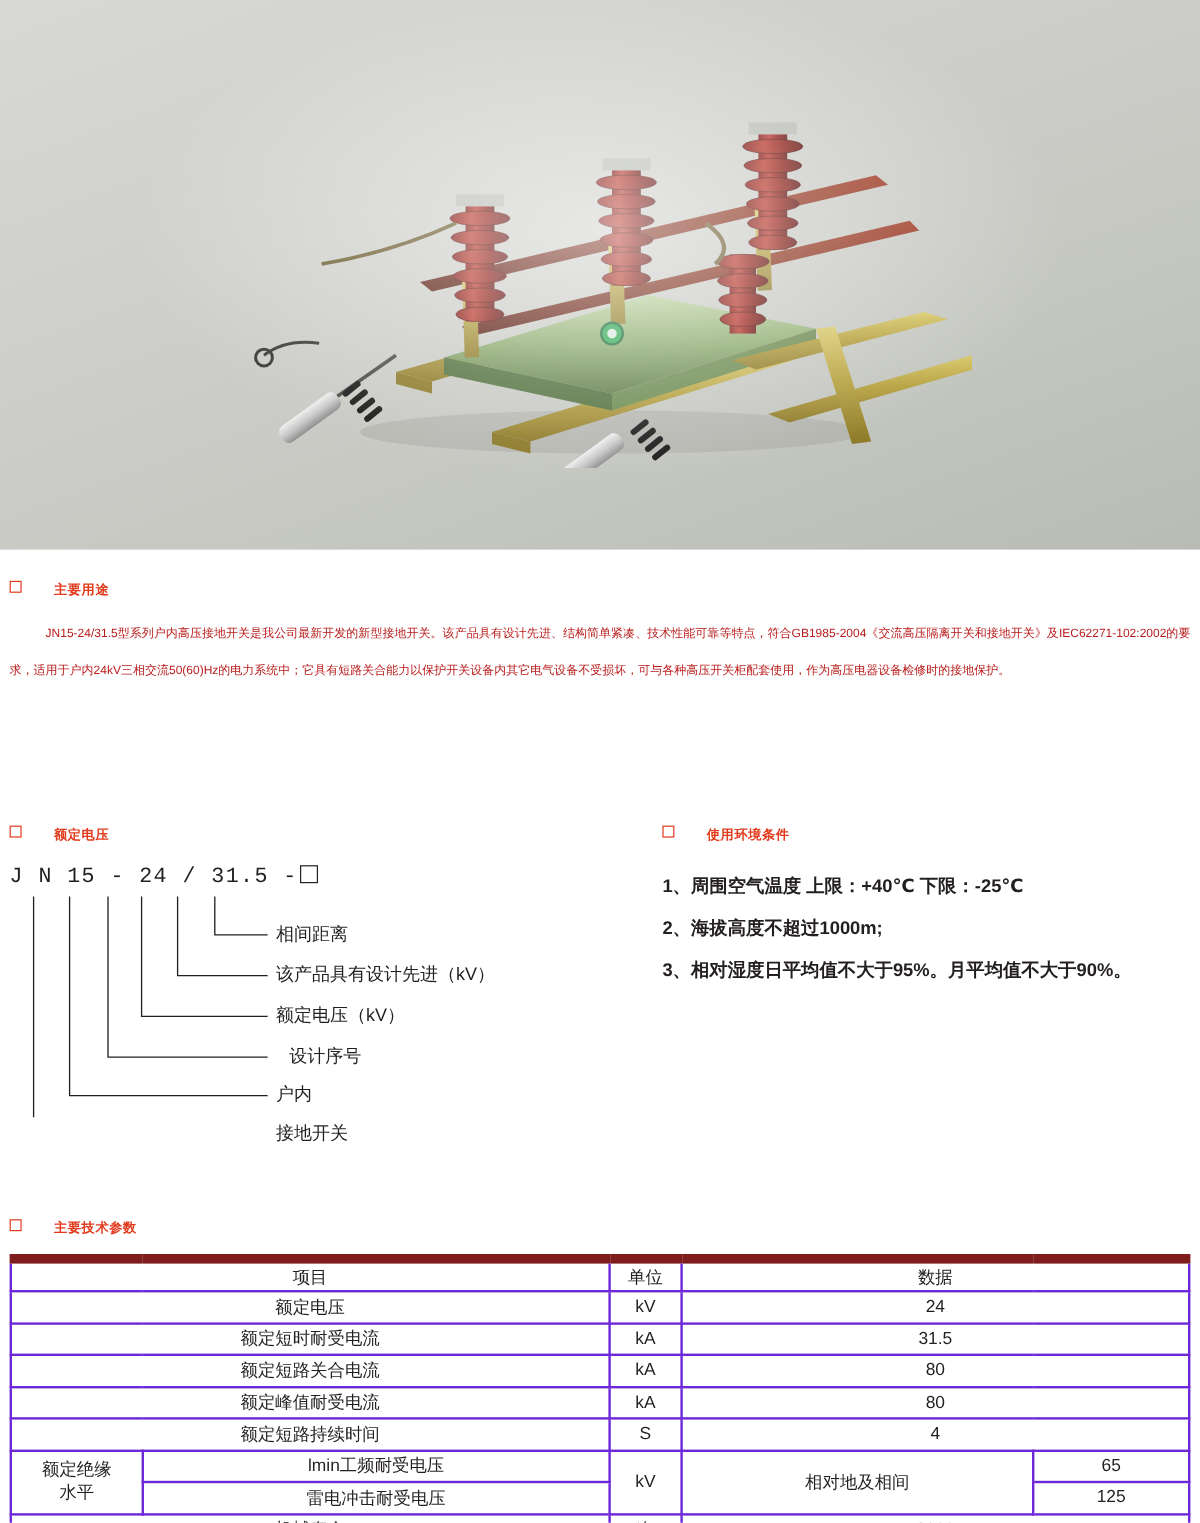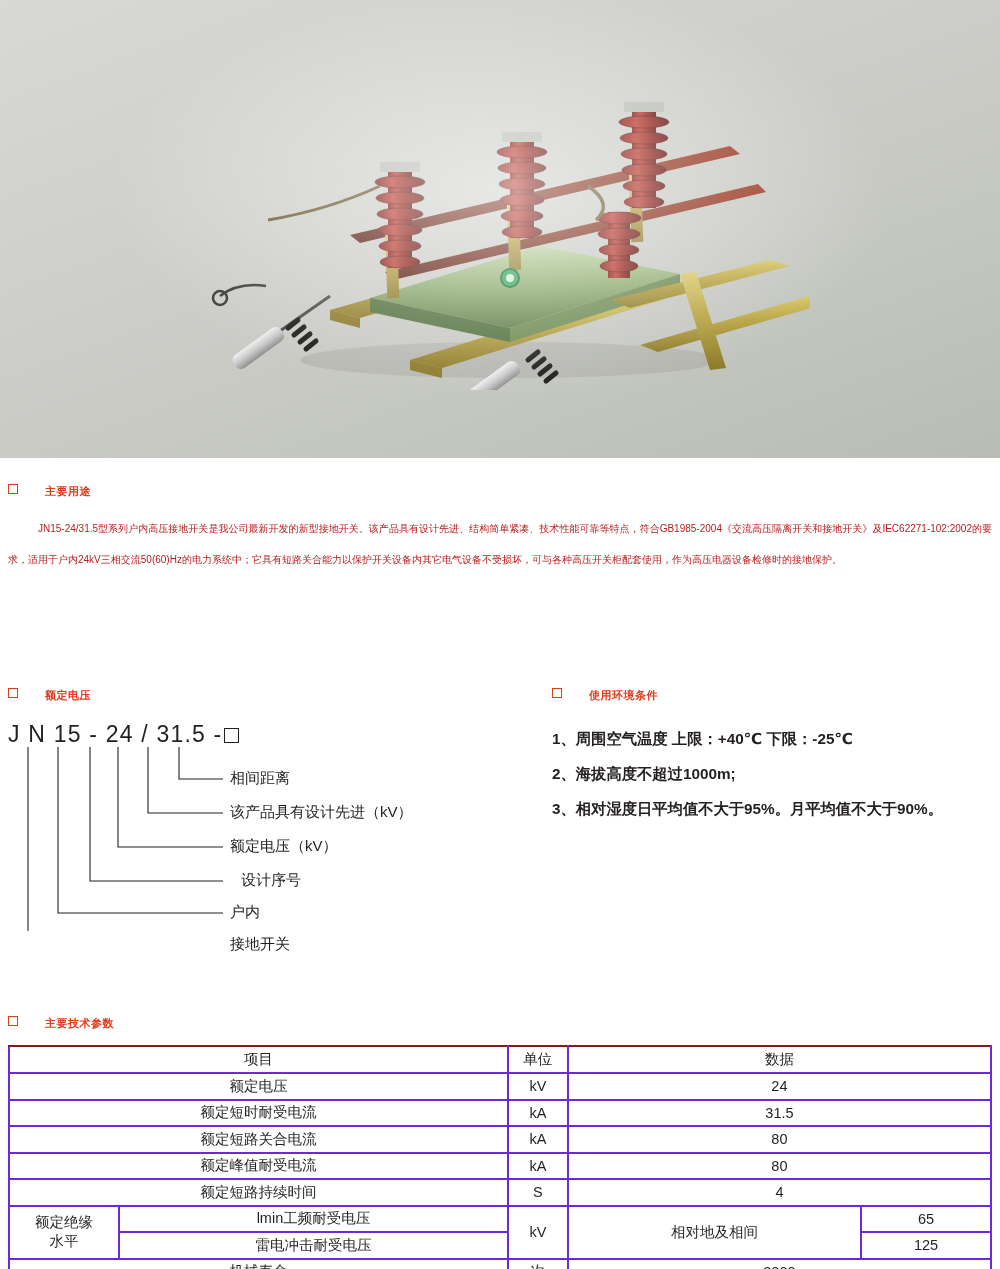--- a/index.html
+++ b/index.html
@@ -71,25 +71,25 @@
   .env-item {
     font-size: 15.3px;
     line-height: 35px;
     color: #231f20;
     white-space: nowrap;
   }
 
   
   .model-diagram { position: relative; margin-top: 18px; height: 210px; }
   .model-code {
-    font-size: 23px;
+    font-size: 18px;
     letter-spacing: 1.2px;
     white-space: nowrap;
     position: absolute;
-    left: 0; top: 0;
+    left: 0; top: 0; font-family: Liberation Mono, monospace;
   }
   .model-box {
     display: inline-block;
     width: 15px; height: 15px;
     border: 1.2px solid #231f20;
     vertical-align: -1px;
     margin-left: 2px;
   }
   .model-diagram svg { position:absolute; left:0; top:0; }
   .m-label {
@@ -107,21 +107,21 @@
     font-size: 14.5px;
   }
   table.params td {
     border: 2px solid #6d28d9;
     text-align: center;
     height: 26.5px;
     padding: 0 4px;
     color: #231f20;
   }
   table.params tr.head-row td { height: 27px; }
-  table.params .topline { border-top: 2px solid #7f1d1d; }
+  table.params .topline { border-top: 8px solid #7f1d1d; }
   .col-item { width: 500px; }
   .col-unit { width: 60px; }
   .col-data { width: 424px; }
   .rot-label { width: 110px; line-height: 19px; }
 </style>
 </head>
 <body>
 
 <div class="hero">
   <div class="photo">

